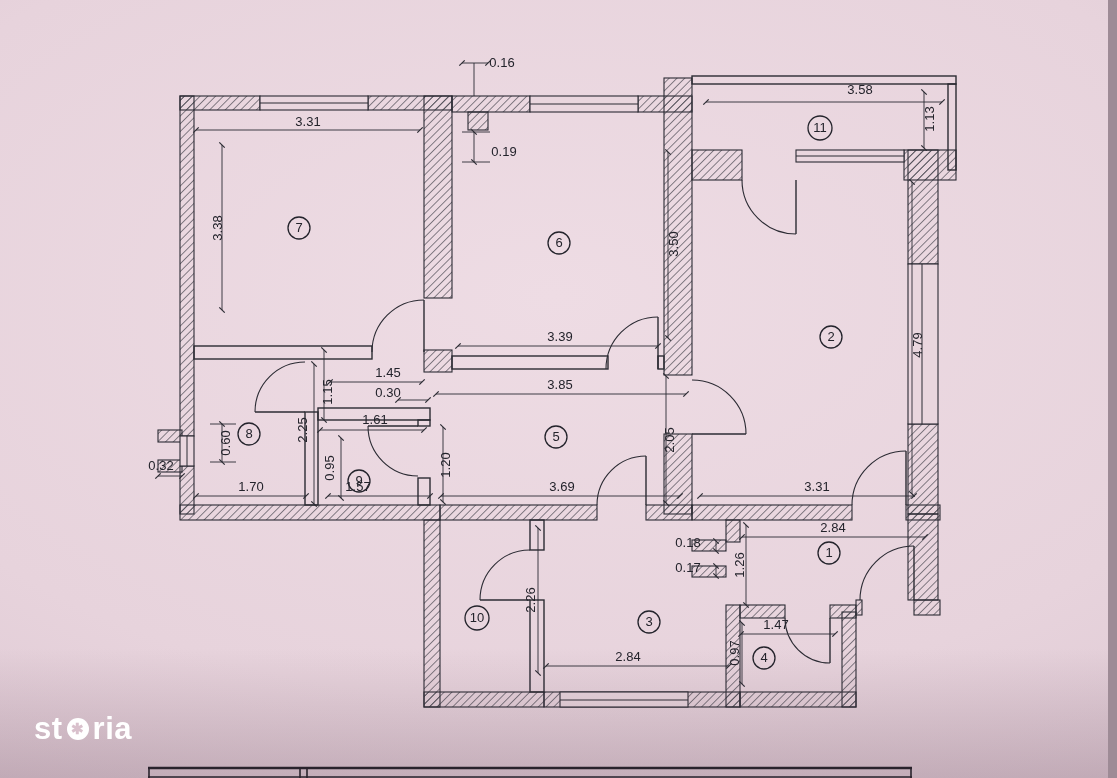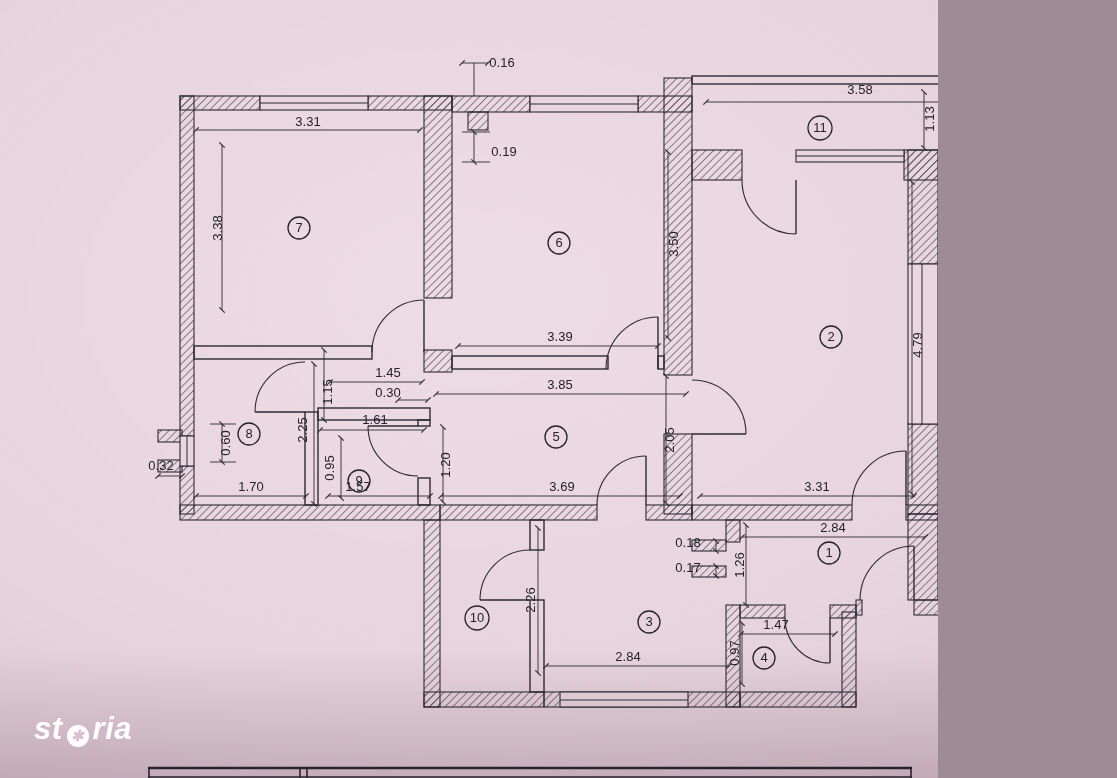--- a/index.html
+++ b/index.html
@@ -1,17 +1,17 @@
 <!DOCTYPE html>
 <html><head>
 <meta charset="utf-8">
 <style>
   html,body{margin:0;padding:0;background:#9e8b96;}
   .stage{
-    position:relative;width:938px;height:778px;overflow:hidden;
+    position:relative;width:1108px;height:778px;overflow:hidden;
     background:radial-gradient(120% 95% at 50% 38%, #eedce4 0%, #e7d3dc 55%, #d8c2ce 100%);
     font-family:"Liberation Sans", sans-serif;
   }
   .shade{
     position:absolute;left:0;bottom:0;width:100%;height:130px;
     background:linear-gradient(to top, rgba(86,56,74,.22), rgba(86,56,74,0));
     pointer-events:none;
   }
   svg{position:absolute;left:0;top:0;}
   svg text{
@@ -22,22 +22,22 @@
   .tw{fill:none;stroke:#2b2b33;stroke-width:1.4;}
   .win{fill:#e9d6de;stroke:#2b2b33;stroke-width:1.1;}
   .wl{stroke:#2b2b33;stroke-width:1;fill:none;}
   .door{stroke:#2b2b33;stroke-width:1.4;fill:none;}
   .arc{stroke:#2b2b33;stroke-width:1.1;fill:none;}
   .dim{stroke:#2b2b33;stroke-width:.9;marker-start:url(#tk);marker-end:url(#tk);}
   .pln{stroke:#2b2b33;stroke-width:.9;}
   .tbl{stroke:#1d1d24;}
   .badge circle{fill:none;stroke:#23232b;stroke-width:1.3;}
   .watermark{
-    position:absolute;left:34px;top:711px;display:flex;align-items:flex-end;gap:3px;
-    color:#ffffff;font-size:31px;font-weight:bold;letter-spacing:.5px;font-style:italic;
+    position:absolute;left:34px;top:711px;display:flex;align-items:center;gap:3px;
+    color:#ffffff;font-size:31px;font-weight:bold;letter-spacing:.5px;
   }
   .logo-o{
     display:inline-block;width:22px;height:22px;border-radius:50%;background:#fff;
     position:relative;margin:0 1px;
   }
   .logo-o .star{
     position:absolute;left:0;top:0;width:22px;height:22px;line-height:22px;
     text-align:center;font-size:15px;font-weight:bold;color:#d9c0cc;
   }
 </style>

